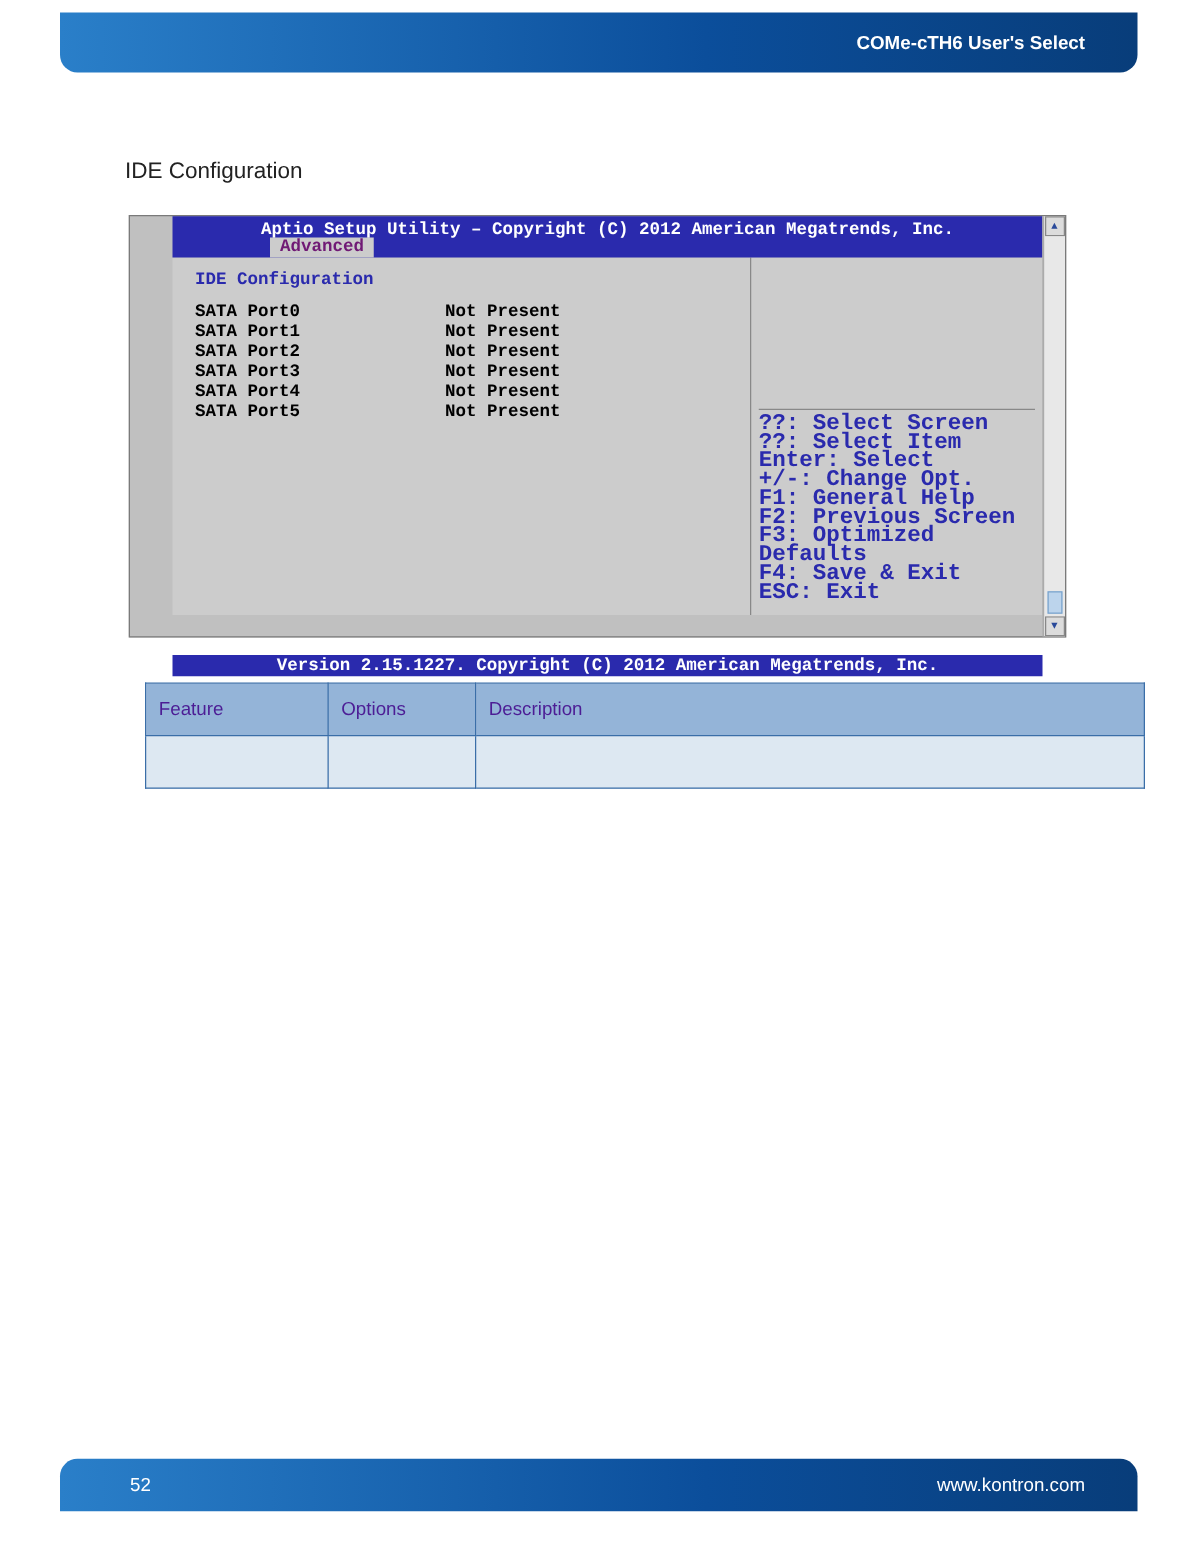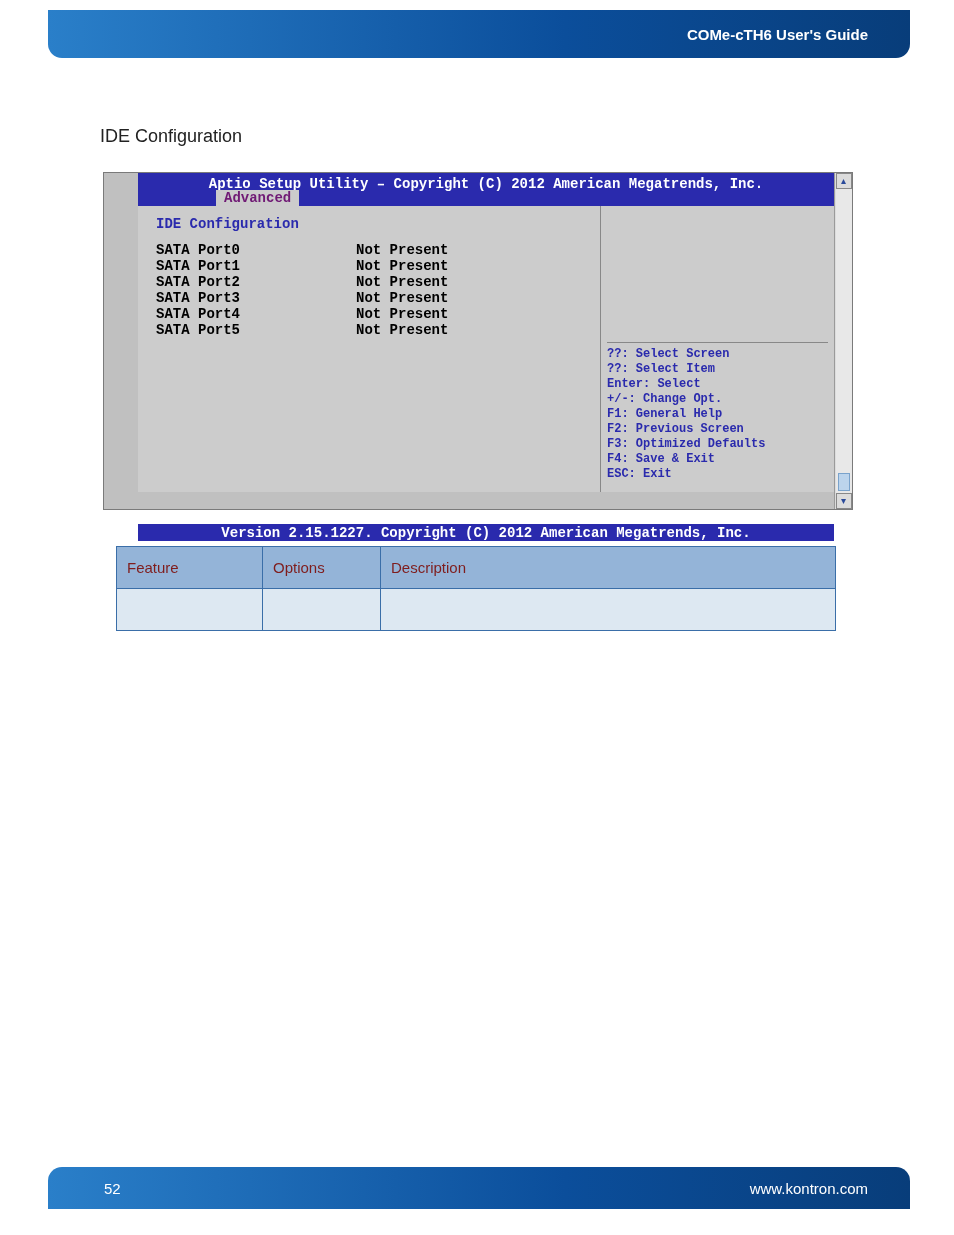--- a/index.html
+++ b/index.html
@@ -142,44 +142,44 @@
   .bios-help-top {
     flex: 1;
   }
   .bios-help-sep {
     border-top: 1px solid #888;
     margin-bottom: 4px;
   }
   .bios-help {
     font-family: "Courier New", monospace;
     font-weight: bold;
-    font-size: 12px;
+    font-size: 18px;
     color: #2a2aad;
     line-height: 15px;
   }
   .bios-footer {
     background: #2a2aad;
     color: #fff;
     font-family: "Courier New", monospace;
     font-weight: bold;
     font-size: 14px;
     text-align: center;
     padding: 1px 0;
     height: 17px;
     margin-top: 32px;
   }
   
   .desc-table {
     position: absolute;
     top: 546px;
     left: 116px;
-    width: 720px;
+    width: 800px;
     border-collapse: collapse;
     font-size: 15px;
-    color: #7f1d1d;
+    color: #4c1d95;
   }
   .desc-table th, .desc-table td {
     border: 1px solid #3a6ea8;
     padding: 12px 10px;
     text-align: left;
     font-weight: 400;
   }
   .desc-table thead th {
     background: #94b4d8;
   }
@@ -203,21 +203,21 @@
     display: flex;
     align-items: center;
     justify-content: space-between;
     padding: 0 42px 0 56px;
   }
 </style>
 </head>
 <body>
 
 <div class="page-header">
-  <span>COMe-cTH6 User's Guide</span>
+  <span>COMe-cTH6 User's Select</span>
 </div>
 
 <div class="section-title">IDE Configuration</div>
 
 <div class="bios-frame">
   <div class="bios-inner">
     <div class="bios-titlebar">
       <span>Aptio Setup Utility – Copyright (C) 2012 American Megatrends, Inc.</span>
       <div class="bios-tab">Advanced</div>
     </div>

